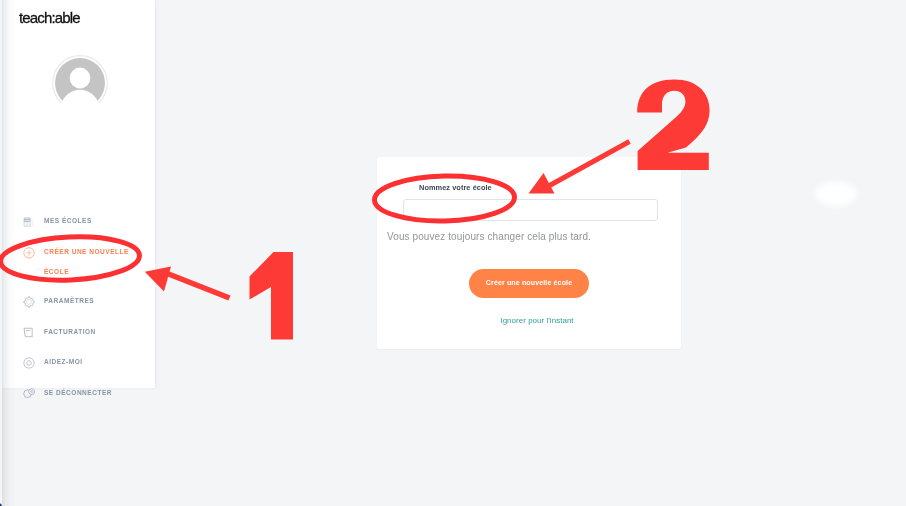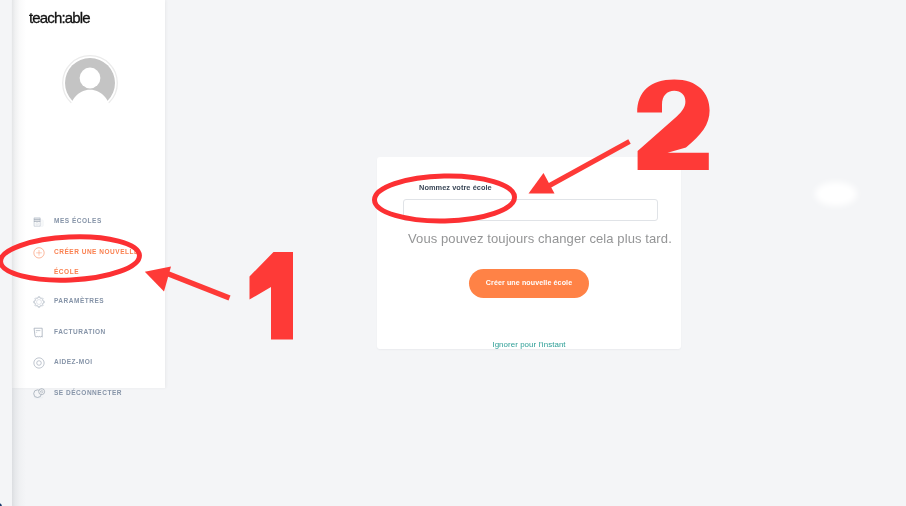--- a/index.html
+++ b/index.html
@@ -8,21 +8,21 @@
     width:906px; height:506px; overflow:hidden;
     -webkit-font-smoothing:antialiased;
     background:#f4f5f7;
     font-family:"Liberation Sans", sans-serif;
     position:relative;
   }
   #root { position:absolute; inset:0; }
 
   
   .sidebar {
-    position:absolute; left:12px; top:0; width:153px; height:388px;
+    position:absolute; left:2px; top:0; width:153px; height:388px;
     background:#ffffff;
     box-shadow: 1px 0 3px rgba(0,0,0,0.05);
   }
   .sidebar-inner-shadow {
     position:absolute; left:0; top:0; width:14px; height:506px;
     background:linear-gradient(to right, rgba(150,155,162,0.26) 0%, rgba(150,155,162,0.14) 22%, rgba(150,155,162,0.05) 55%, rgba(150,155,162,0) 100%);
     pointer-events:none;
   }
   .logo {
     position:absolute; left:17px; top:11.4px;
@@ -67,36 +67,35 @@
     position:absolute; left:42px; top:26px;
     font-size:7.4px; color:#3c4858; font-weight:700; letter-spacing:0.05px;
   }
   .field-input {
     position:absolute; left:26px; top:42px; width:255px; height:22px;
     border:1px solid #e0e3e7; border-radius:3px; background:#fff;
     box-sizing:border-box; font-size:8.5px; padding:0 6px;
     color:#3c4858; outline:none; font-family:"Liberation Sans", sans-serif;
   }
   .field-hint {
-    position:absolute; left:31px; top:74px;
-    font-size:13px; color:#949596; letter-spacing:0.1px; font-weight:400;
+    position:absolute; left:10px; top:74px;
+    font-size:10px; color:#949596; letter-spacing:0.1px; font-weight:400;
   }
   .cta {
     position:absolute; left:92px; top:112px; width:120px; height:29px;
     border:0; border-radius:15px; background:#ff8246;
     color:#ffffff; font-size:7.1px; font-weight:700; letter-spacing:0.1px;
     cursor:pointer; font-family:"Liberation Sans", sans-serif;
     display:flex; align-items:center; justify-content:center;
     white-space:nowrap; padding:0; line-height:1;
   }
   .skip {
-    position:absolute; left:0; top:159px; width:100%; text-align:center;
+    position:absolute; left:8px; top:159px; width:100%; text-align:center;
     font-size:7.95px; color:#2c9e96; letter-spacing:0.05px; cursor:pointer;
     font-weight:400;
-    margin-top:24px;
   }
 
   
   .anno { position:absolute; inset:0; pointer-events:none; }
   .blob {
     position:absolute; left:815px; top:182px; width:42px; height:24px;
     background:#ffffff; border-radius:50%; filter:blur(3.2px);
   }
   .sr { font-size:0.01px; fill:transparent; }
   .bl-dot {

